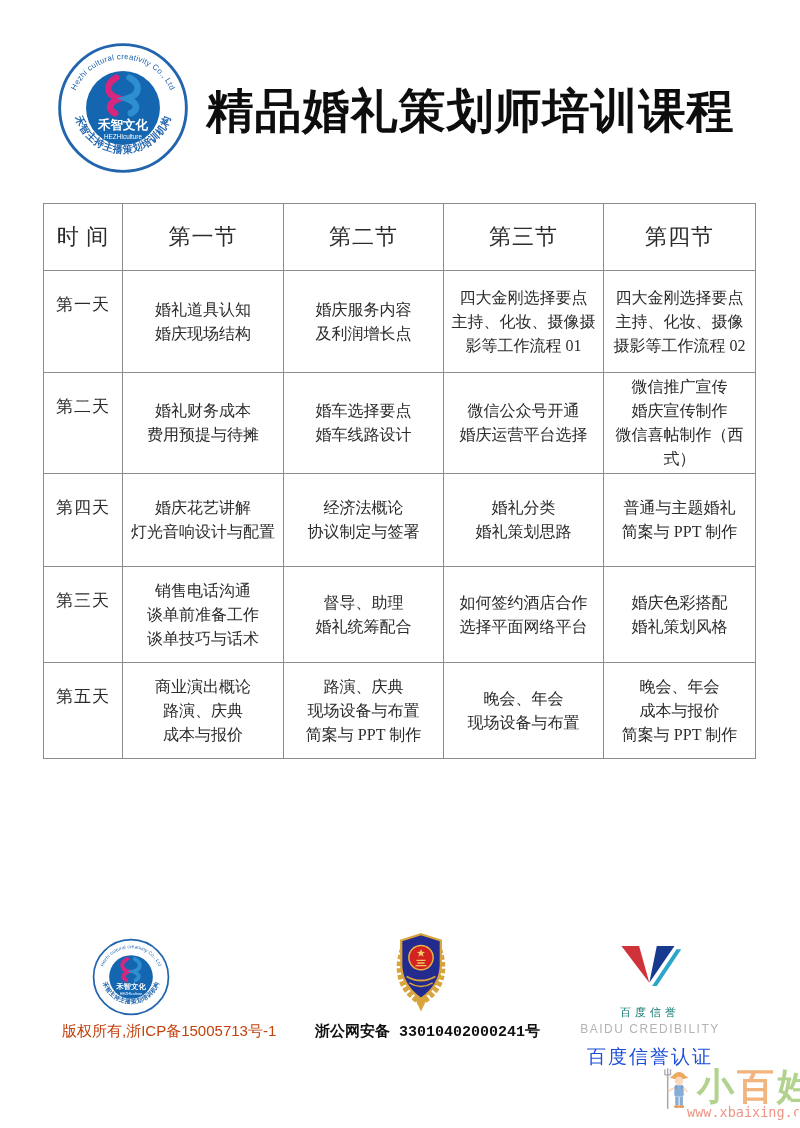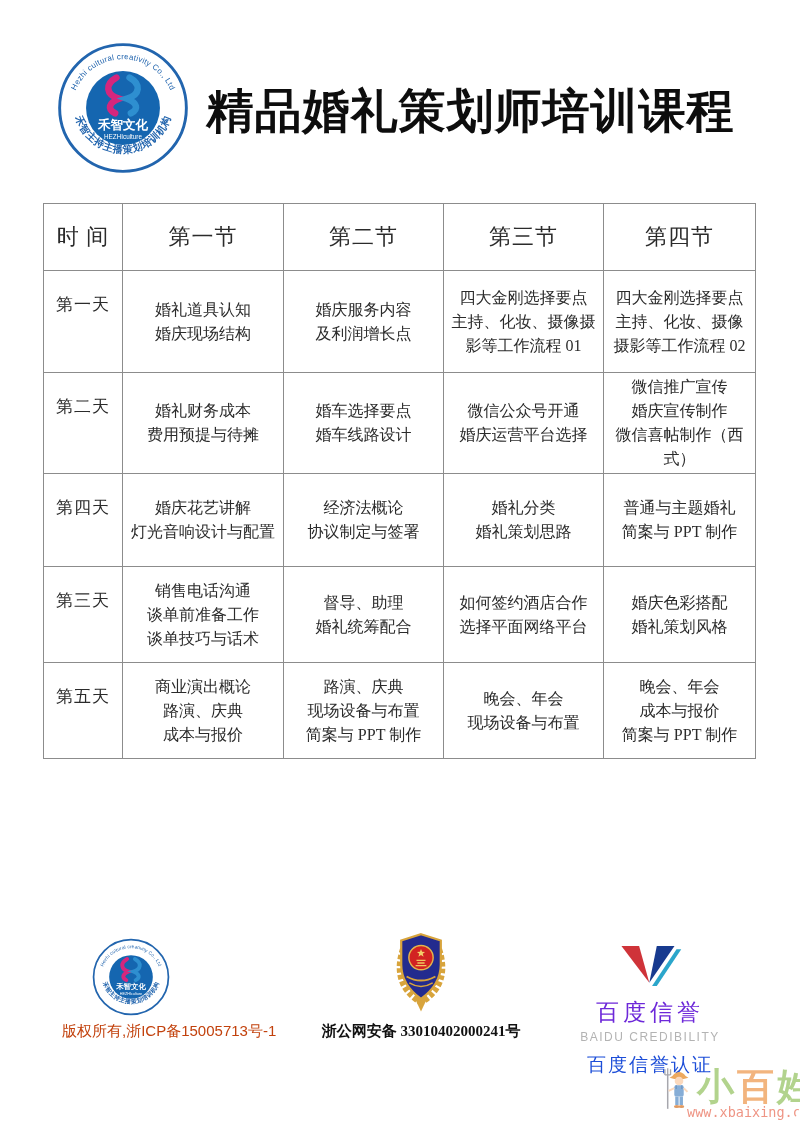--- a/index.html
+++ b/index.html
@@ -21,26 +21,26 @@
   .course-table th{font-size:22px;letter-spacing:1px;}
   .course-table td.day{vertical-align:top;padding-top:22px;font-size:17px;letter-spacing:1px;}
 
   
   .logo-footer{position:absolute;left:92px;top:938px;width:78px;height:78px;}
   .icp-text{position:absolute;left:62px;top:1022px;width:212px;text-align:center;
             font-family:"Liberation Sans","DejaVu Sans",sans-serif;
             font-size:15px;color:#c2410c;white-space:nowrap;}
   .police-badge{position:absolute;left:394px;top:930px;width:54px;height:84px;}
   .police-text{position:absolute;left:315px;top:1022px;width:212px;text-align:center;
-               font-family:Liberation Serif, serif;
+               font-family:Liberation Mono, monospace;
                font-size:15px;font-weight:700;color:#111;white-space:nowrap;}
   .baidu-block{position:absolute;left:580px;top:937px;width:140px;text-align:center;
                font-family:"Liberation Sans","DejaVu Sans",sans-serif;}
   .baidu-v{width:68px;height:56px;display:block;margin:0 auto;}
-  .baidu-cn{font-size:23px;color:#6d28d9;letter-spacing:4px;margin-top:4px;}
+  .baidu-cn{font-size:11px;color:#0f766e;letter-spacing:4px;margin-top:12px;}
   .baidu-en{font-size:12px;color:#b3b3b3;letter-spacing:1.5px;margin-top:2px;}
   .baidu-cert{font-size:19px;color:#1d4ed8;letter-spacing:2px;margin-top:8px;}
 
   
   .watermark{position:absolute;left:645px;top:1062px;width:155px;height:64px;}
   .wm-farmer{position:absolute;left:18px;top:4px;width:32px;height:48px;}
   .wm-name{position:absolute;left:52px;top:0;display:flex;gap:3px;
            font-size:37px;font-weight:700;font-family:"DejaVu Sans",sans-serif;opacity:.85;}
   .wm-green{color:#a5cc7a;}
   .wm-orange{color:#f0a868;}

